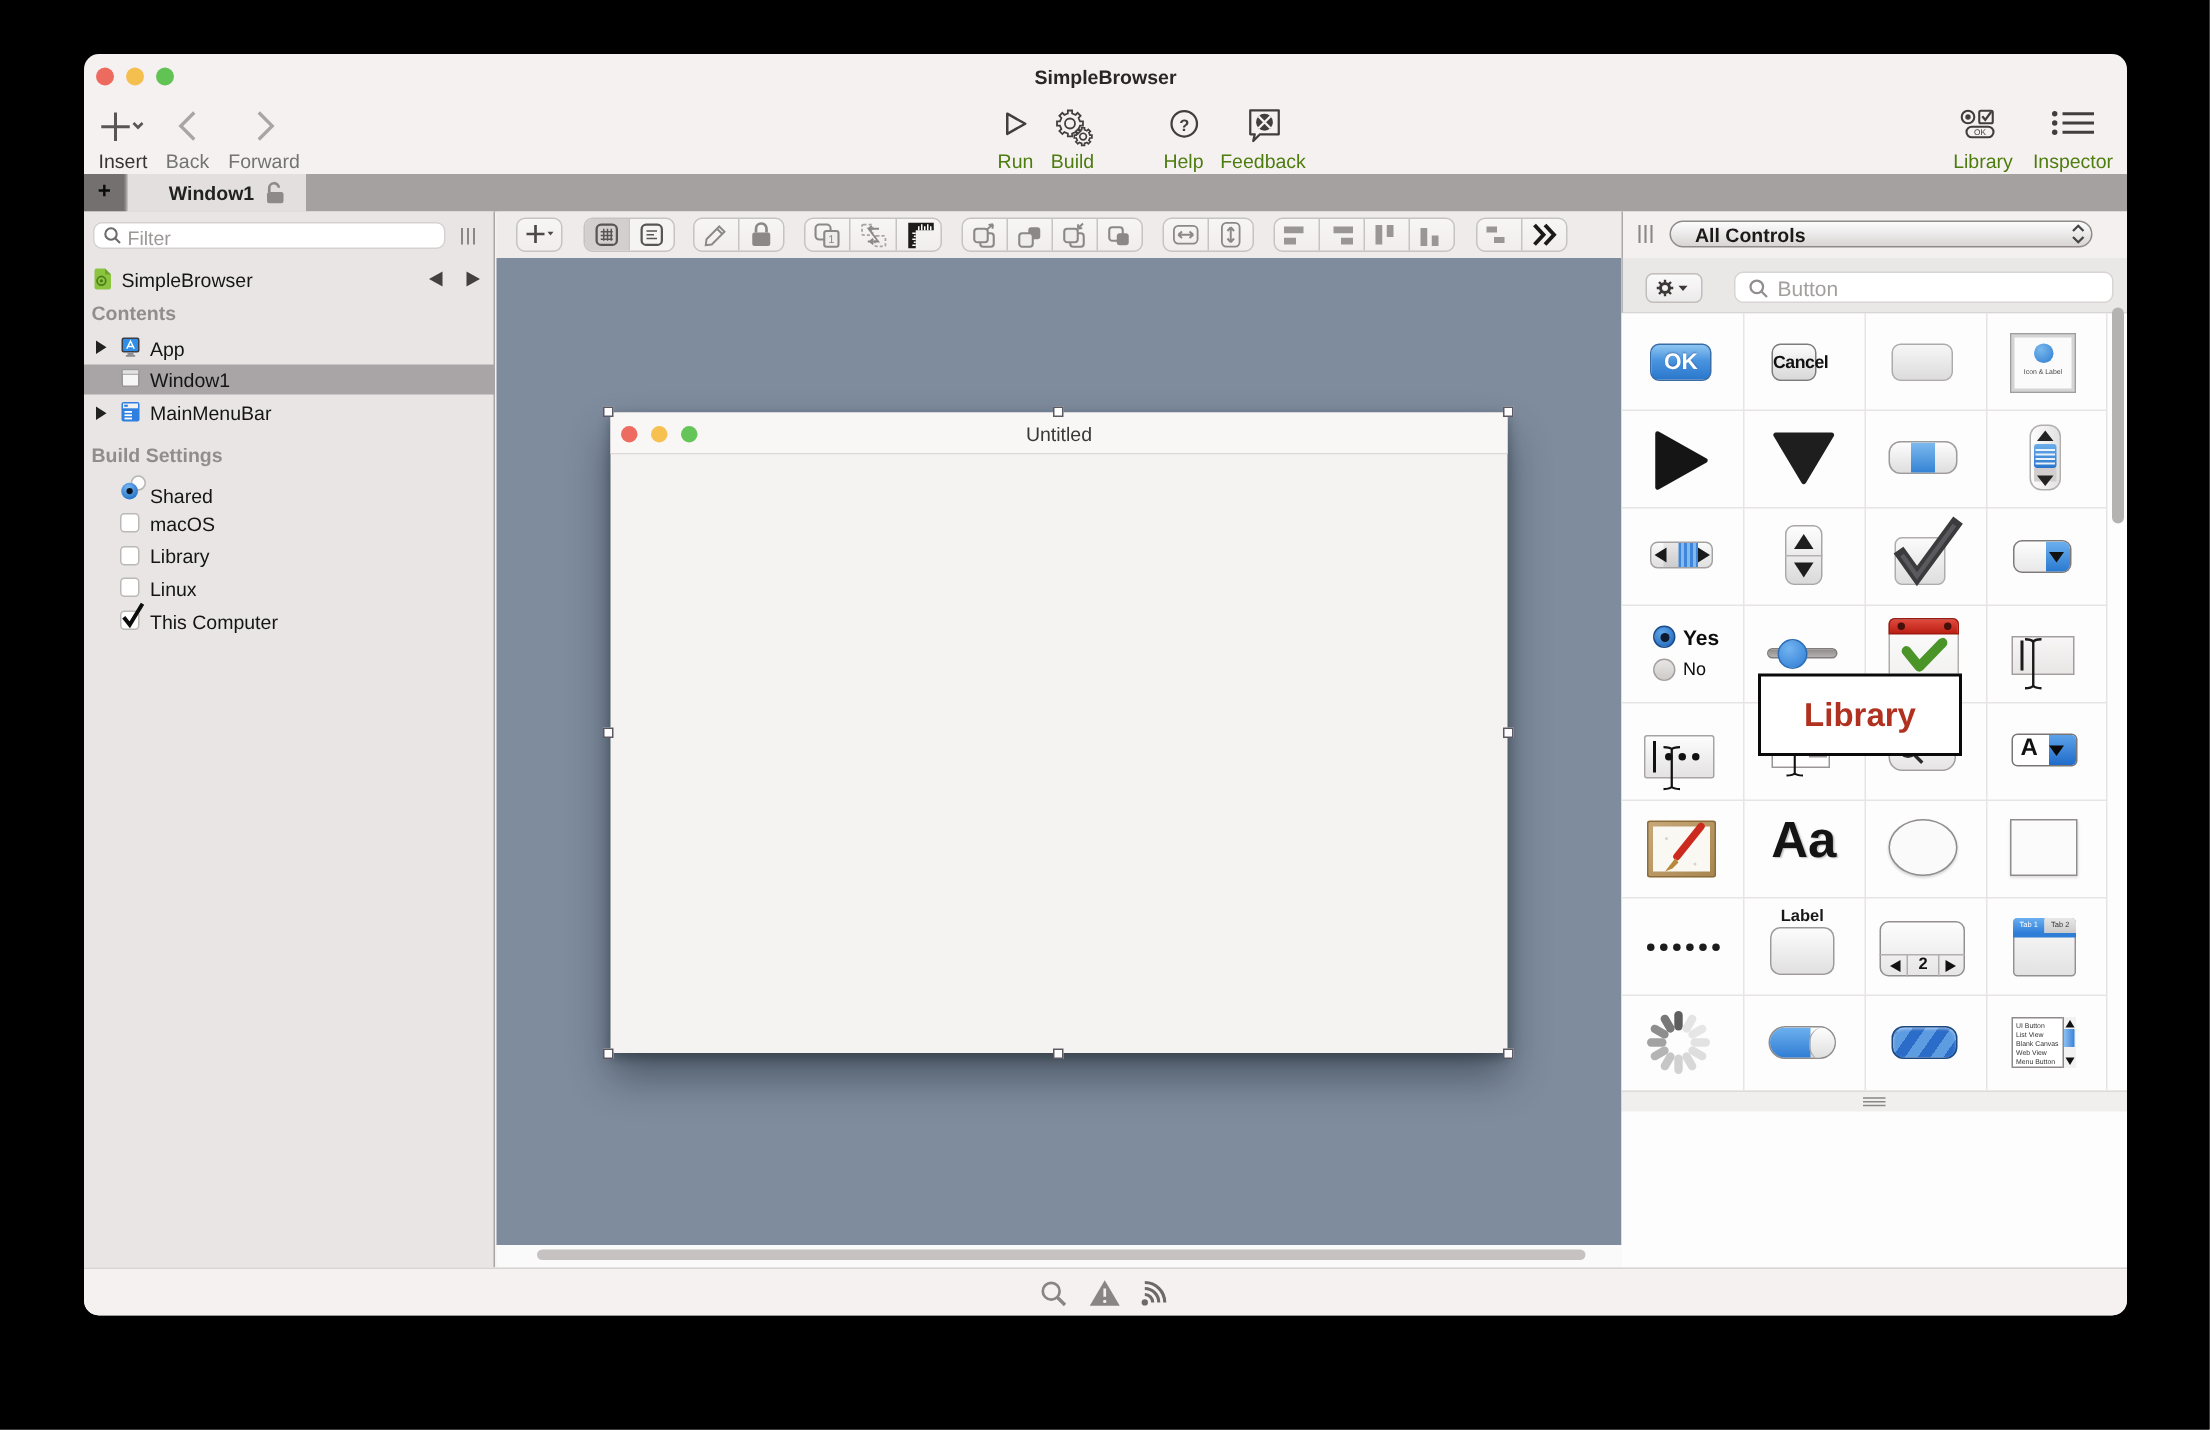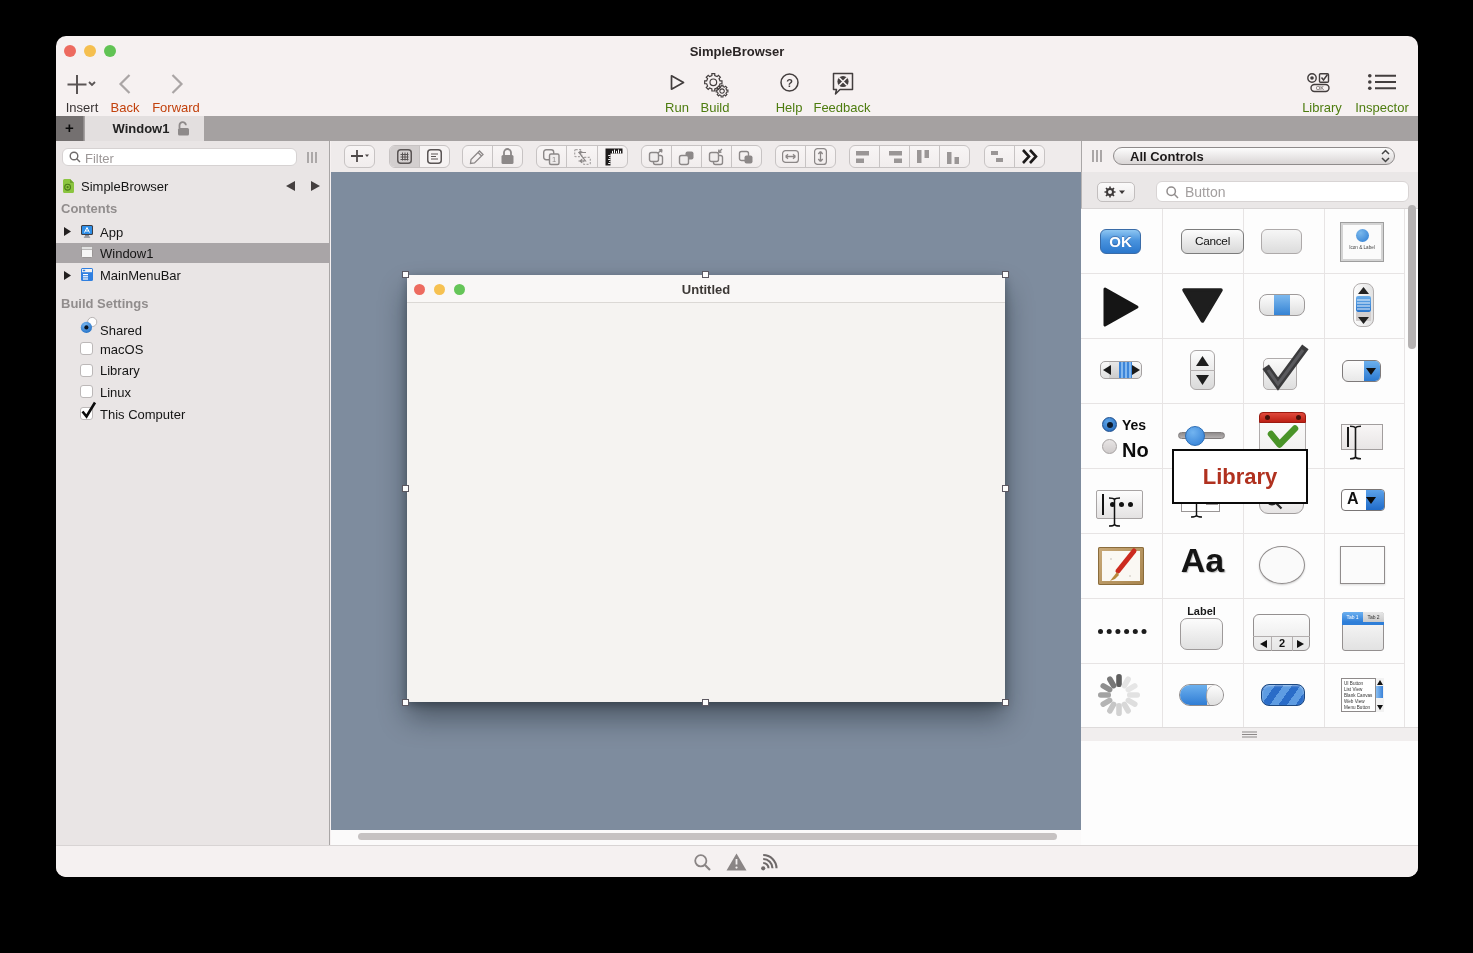--- a/index.html
+++ b/index.html
@@ -1,21 +1,21 @@
 <!DOCTYPE html>
 <html><head><meta charset="utf-8">
 <style>
 html,body{margin:0;padding:0;background:#000;width:1473px;height:953px;overflow:hidden}
 *{box-sizing:border-box}
 body{font-family:"Liberation Sans",sans-serif;-webkit-font-smoothing:antialiased}
 .ab{position:absolute}
 #win{position:absolute;left:56px;top:36px;width:1362px;height:841px;background:#f6f1f1;border-radius:10px;overflow:hidden;box-shadow:0 0 0 1px rgba(0,0,0,.6)}
 .dot{position:absolute;width:12px;height:12px;border-radius:50%;top:9px}
 .tlabel{position:absolute;top:64px;font-size:13px;color:#4d7c0f;text-align:center;white-space:nowrap}
-.dis{color:#c2410c}
+.dis{color:#737373}
 svg{display:block;overflow:visible}
 .tabtxt{font-weight:bold;font-size:13px;color:#222}
 .tbtn{position:absolute;top:109px;height:23px;border:1px solid #c7c3c3;border-radius:6px;background:linear-gradient(#f8f5f5,#f1eded)}
 .hdr{position:absolute;left:5px;font-weight:bold;font-size:13px;color:#918d8d}
 .trow{position:absolute;font-size:13px;color:#151515;white-space:nowrap}
 .cb{position:absolute;width:13px;height:13px;border:1px solid #bcb8b8;border-radius:3px;background:#fff}
 .redbox{position:absolute;background:#fff;border:2.5px solid #0a0a0a;display:flex;align-items:center;justify-content:center;font-weight:bold;font-size:22px;color:#b0311f;z-index:20}
 .gline{position:absolute;background:#e7e4e4}
 </style></head>
 <body>
@@ -275,21 +275,21 @@
   </svg>
   <svg class="ab" style="left:965px;top:112px" width="17" height="17" viewBox="0 0 17 17">
     <path d="M2 2 L8 8.5 L2 15 M9 2 L15 8.5 L9 15" fill="none" stroke="#1c1919" stroke-width="2.6"></path>
   </svg>
 
   <div class="ab" style="left:351px;top:239px;width:598px;height:427px;background:#f5f3f1;box-shadow:0 16px 28px rgba(10,16,24,.42),0 3px 8px rgba(10,16,24,.35);border-radius:3px"></div>
   <div class="ab" style="left:351px;top:239px;width:598px;height:28px;background:#f9f7f6;border-bottom:1px solid #dbd8d5;border-radius:3px 3px 0 0"></div>
   <div class="dot" style="left:357.5px;top:247.5px;width:11px;height:11px;background:#ed6b60"></div>
   <div class="dot" style="left:377.5px;top:247.5px;width:11px;height:11px;background:#f6c151"></div>
   <div class="dot" style="left:397.5px;top:247.5px;width:11px;height:11px;background:#65c558"></div>
-  <div class="ab" style="left:351px;top:246px;width:598px;text-align:center;font-weight:bold;font-size:13px;color:#3c3835">Untitled</div>
+  <div class="ab" style="left:351px;top:246px;width:598px;text-align:center;font-weight:normal;font-size:13px;color:#3c3835">Untitled</div>
   <div class="ab" style="left:345.5px;top:234.5px;width:7px;height:7px;background:#fdfdfd;border:1px solid #5c5861"></div>
   <div class="ab" style="left:645.5px;top:234.5px;width:7px;height:7px;background:#fdfdfd;border:1px solid #5c5861"></div>
   <div class="ab" style="left:945.5px;top:234.5px;width:7px;height:7px;background:#fdfdfd;border:1px solid #5c5861"></div>
   <div class="ab" style="left:345.5px;top:448.5px;width:7px;height:7px;background:#fdfdfd;border:1px solid #5c5861"></div>
   <div class="ab" style="left:945.5px;top:448.5px;width:7px;height:7px;background:#fdfdfd;border:1px solid #5c5861"></div>
   <div class="ab" style="left:345.5px;top:662.5px;width:7px;height:7px;background:#fdfdfd;border:1px solid #5c5861"></div>
   <div class="ab" style="left:645.5px;top:662.5px;width:7px;height:7px;background:#fdfdfd;border:1px solid #5c5861"></div>
   <div class="ab" style="left:945.5px;top:662.5px;width:7px;height:7px;background:#fdfdfd;border:1px solid #5c5861"></div>
 
   <div class="ab" style="left:275px;top:794px;width:750px;height:15px;background:#fbfafa"></div>
@@ -331,21 +331,21 @@
   <div class="gline" style="left:1025px;top:237px;width:323px;height:1px"></div>
   <div class="gline" style="left:1025px;top:302px;width:323px;height:1px"></div>
   <div class="gline" style="left:1025px;top:367px;width:323px;height:1px"></div>
   <div class="gline" style="left:1025px;top:432px;width:323px;height:1px"></div>
   <div class="gline" style="left:1025px;top:497px;width:323px;height:1px"></div>
   <div class="gline" style="left:1025px;top:562px;width:323px;height:1px"></div>
   <div class="gline" style="left:1025px;top:627px;width:323px;height:1px"></div>
   <div class="ab" style="left:1352px;top:169px;width:8px;height:144px;background:#b5b2b2;border-radius:4px"></div>
 
   <div class="ab" style="left:1044px;top:193px;width:41px;height:25px;border-radius:6px;background:linear-gradient(#8ec6f2,#4a94de 45%,#2a77cc);border:1px solid #3a6ca8;color:#fff;font-weight:bold;font-size:15px;text-align:center;line-height:23px;text-shadow:0 -1px 1px rgba(0,0,60,.3)">OK</div>
-  <div class="ab" style="left:1125px;top:193px;width:63px;height:25px;border-radius:6px;background:linear-gradient(#fcfcfc,#d8d8d8);border:1.5px solid #7c7c7c;color:#111;font-weight:normal;font-size:11.8px;letter-spacing:-0.3px;text-align:center;line-height:22px">Cancel</div>
+  <div class="ab" style="left:1125px;top:193px;width:30px;height:25px;border-radius:6px;background:linear-gradient(#fcfcfc,#d8d8d8);border:1.5px solid #7c7c7c;color:#111;font-weight:bold;font-size:11.8px;letter-spacing:-0.3px;text-align:center;line-height:22px">Cancel</div>
   <div class="ab" style="left:1205px;top:193px;width:41px;height:25px;border-radius:6px;background:linear-gradient(#f6f6f6,#dcdcdc);border:1px solid #aeaaaa"></div>
   <div class="ab" style="left:1285px;top:187px;width:42px;height:38px;background:#fbfbfb;border:2px solid #d4d4d4;outline:1px solid #9e9e9e"></div>
   <div class="ab" style="left:1299.5px;top:193px;width:13px;height:13px;border-radius:50%;background:radial-gradient(circle at 35% 30%,#7ab8ec,#2d7cd2)"></div>
   <div class="ab" style="left:1285px;top:209px;width:42px;text-align:center;font-size:4.6px;color:#444">Icon &amp; Label</div>
 
   <svg class="ab" style="left:1047px;top:250px" width="36" height="42" viewBox="0 0 36 42">
     <path d="M2 3 L34 21 L2 39 Z" fill="#151515" stroke="#151515" stroke-width="3" stroke-linejoin="round"></path>
   </svg>
   <svg class="ab" style="left:1125px;top:252px" width="43" height="36" viewBox="0 0 43 36">
     <path d="M3 2 L40 2 L21.5 33 Z" fill="#1e1e1e" stroke="#1e1e1e" stroke-width="3.5" stroke-linejoin="round"></path>
@@ -393,21 +393,21 @@
     <div class="ab" style="left:21px;top:0;width:18px;height:22px;background:linear-gradient(#6cb0ee,#2474ce)"></div>
   </div>
   <svg class="ab" style="left:1310px;top:332px" width="10" height="7" viewBox="0 0 10 7">
       <path d="M5 7 L10 0 H0 Z" fill="#111"></path>
     </svg>
 
   <div class="ab" style="left:1046px;top:381px;width:15px;height:15px;border-radius:50%;background:radial-gradient(circle at 38% 30%,#5ea6ea,#1e62b4);border:0.5px solid #1a4c8c"></div>
   <div class="ab" style="left:1050.5px;top:385.5px;width:6px;height:6px;border-radius:50%;background:#0d1b2c"></div>
   <div class="ab" style="left:1066px;top:381px;font-weight:bold;font-size:14px;color:#0c0c0c">Yes</div>
   <div class="ab" style="left:1046px;top:403px;width:15px;height:15px;border-radius:50%;background:linear-gradient(#e8e5e5,#cfcbcb);border:0.5px solid #a5a1a1"></div>
-  <div class="ab" style="left:1066px;top:403px;font-weight:bold;font-size:20px;color:#0c0c0c">No</div>
+  <div class="ab" style="left:1066px;top:403px;font-weight:normal;font-size:12px;color:#0c0c0c">No</div>
   <div class="ab" style="left:1122px;top:396px;width:47px;height:7px;border-radius:4px;background:linear-gradient(#908c8c,#b4b0b0);border:0.5px solid #807c7c"></div>
   <div class="ab" style="left:1129px;top:390px;width:20px;height:20px;border-radius:50%;background:radial-gradient(circle at 38% 30%,#72b4f0,#2e7cd4);border:0.5px solid #2a6cb4"></div>
 
   <div class="ab" style="left:1285px;top:388px;width:42px;height:26px;background:linear-gradient(#f8f6f6,#e8e5e5);border:1px solid #a29e9e"></div>
   <div class="ab" style="left:1291px;top:391px;width:1.5px;height:20px;background:#1a1a1a"></div>
   <svg class="ab" style="left:1293px;top:389px" width="13" height="35" viewBox="0 0 13 35">
     <path d="M1 1.2 C3 1.2 5.5 1.2 6.5 3 C7.5 1.2 10 1.2 12 1.2 M6.5 3 V32 M1 33.8 C3 33.8 5.5 33.8 6.5 32 C7.5 33.8 10 33.8 12 33.8" fill="none" stroke="#1a1a1a" stroke-width="1.6"></path>
   </svg>
 
   <div class="ab" style="left:1203px;top:376px;width:47px;height:88px;border-radius:4px;background:linear-gradient(#fdfdfd,#e4e2e0);border:1px solid #b0acac"></div>

